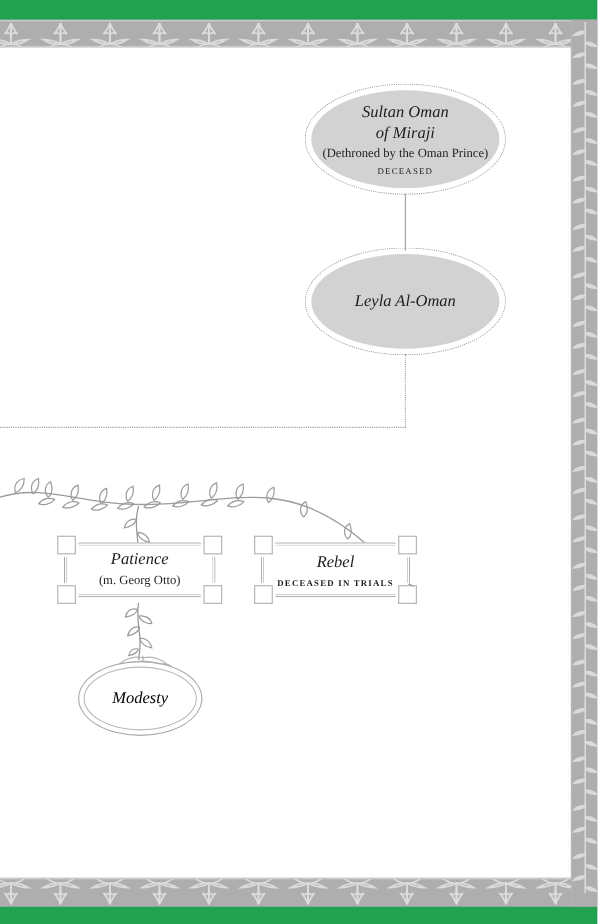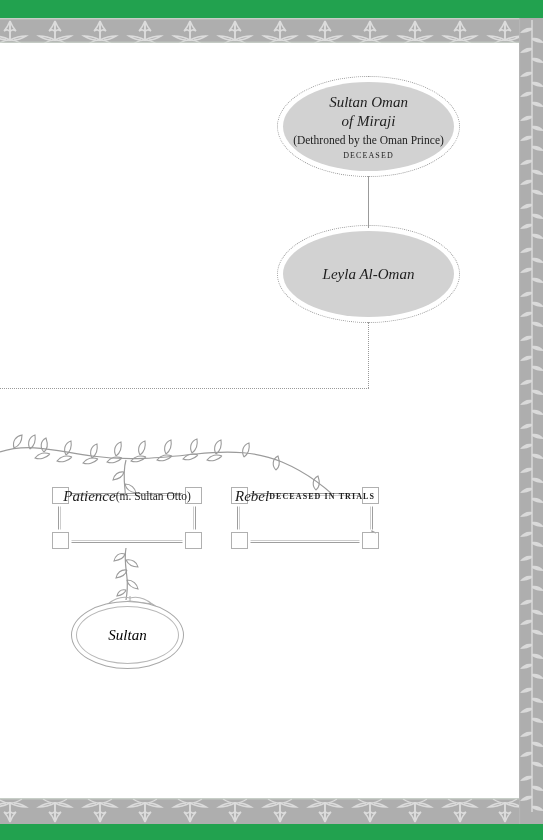--- a/index.html
+++ b/index.html
@@ -59,21 +59,21 @@
     background:#fff;border:1px solid #9e9e9e;
     clip-path:polygon(14px 0,calc(100% - 14px) 0,100% 14px,100% calc(100% - 14px),
                       calc(100% - 14px) 100%,14px 100%,0 calc(100% - 14px),0 14px);}
   .box-node .octin{position:absolute;left:8px;top:8px;right:8px;bottom:8px;
     border:1px solid #cdcdcd;
     clip-path:polygon(12px 0,calc(100% - 12px) 0,100% 12px,100% calc(100% - 12px),
                       calc(100% - 12px) 100%,12px 100%,0 calc(100% - 12px),0 12px);}
   .corner{position:absolute;width:15px;height:15px;border:1px solid #b0b0b0;}
   .c-tl{left:0;top:0;} .c-tr{right:0;top:0;} .c-bl{left:0;bottom:0;} .c-br{right:0;bottom:0;}
   .box-node .txt{position:absolute;left:0;top:0;width:100%;height:100%;
-    display:flex;flex-direction:row;justify-content:center;
+    display:flex;flex-direction:column;justify-content:center;
     text-align:center;color:#1d1d1d;}
 
   
   .vline{position:absolute;background:#9b9b9b;width:1px;}
   .dotv{position:absolute;width:0;border-left:1px dotted #9a9a9a;}
   .doth{position:absolute;height:0;border-top:1px dotted #9a9a9a;}
   svg.vine{position:absolute;overflow:visible;}
 </style>
 </head>
 <body>
@@ -268,38 +268,38 @@
 
   <div class="box-node" style="left:52px;top:487px;width:150px;height:62px;">
     <div class="oct"></div>
     <div class="octin"></div>
     <div class="corner c-tl"></div>
     <div class="corner c-tr"></div>
     <div class="corner c-bl"></div>
     <div class="corner c-br"></div>
     <div class="txt">
       <div class="nm">Patience</div>
-      <div class="sub">(m. Sultan Otto)</div>
+      <div class="sub">(m. Georg Otto)</div>
     </div>
   </div>
 
   <div class="box-node" style="left:231px;top:487px;width:148px;height:62px;">
     <div class="oct"></div>
     <div class="octin"></div>
     <div class="corner c-tl"></div>
     <div class="corner c-tr"></div>
     <div class="corner c-bl"></div>
     <div class="corner c-br"></div>
     <div class="txt">
       <div class="nm">Rebel</div>
       <div class="sc" style="margin-top:5px;font-weight:bold;">DECEASED IN TRIALS</div>
     </div>
   </div>
 
   <div class="ell-plain" style="left:71px;top:601px;width:113px;height:68px;">
     <div class="r1"></div>
     <div class="r2"></div>
     <div class="txt">
-      <div class="nm">Sultan</div>
+      <div class="nm">Modesty</div>
     </div>
   </div>
 
 </div>
 
 </body></html>

